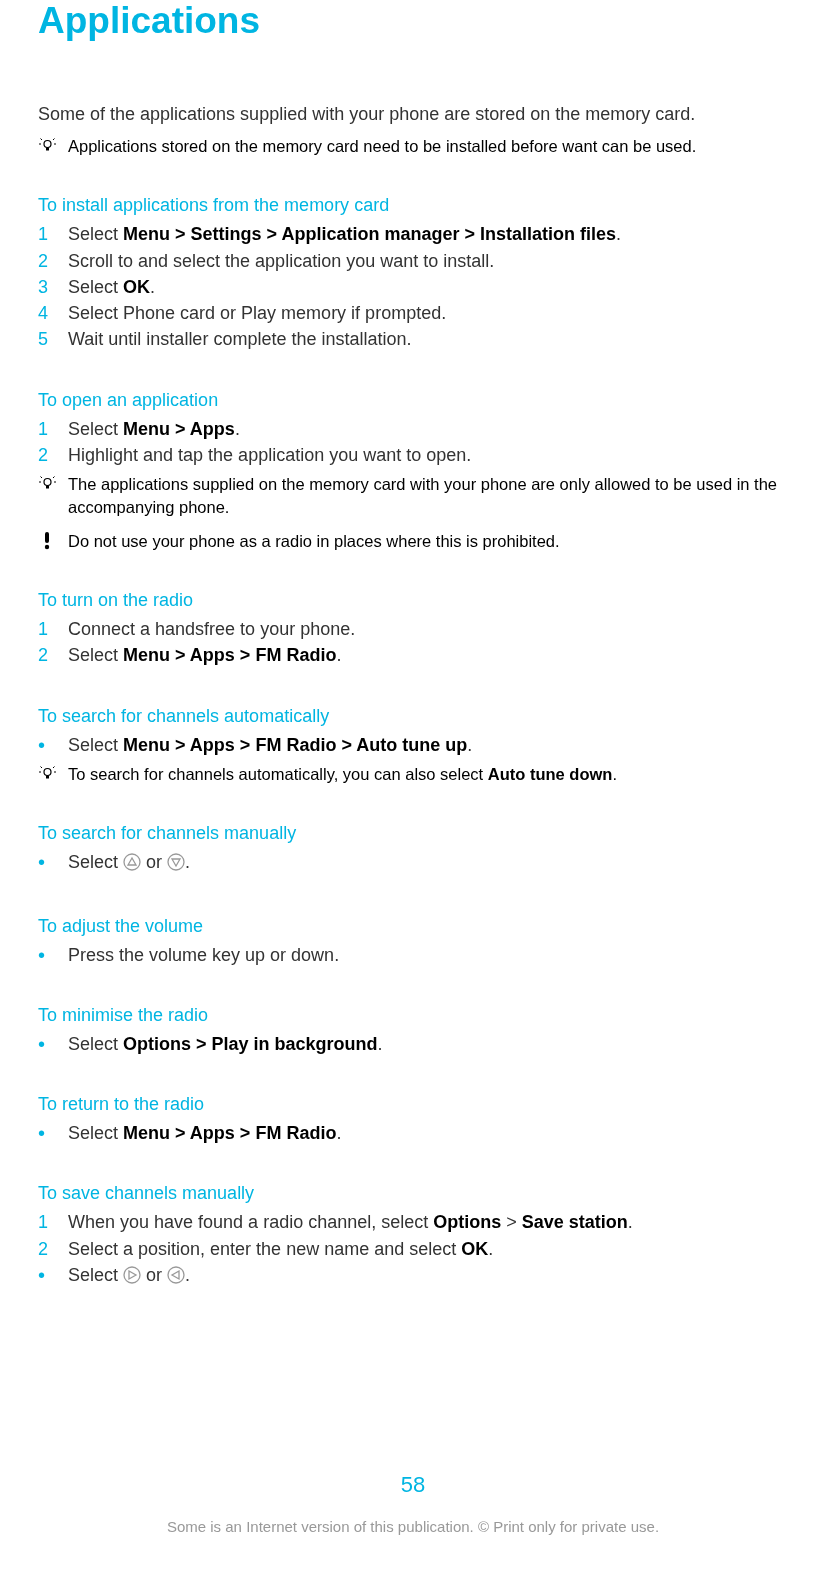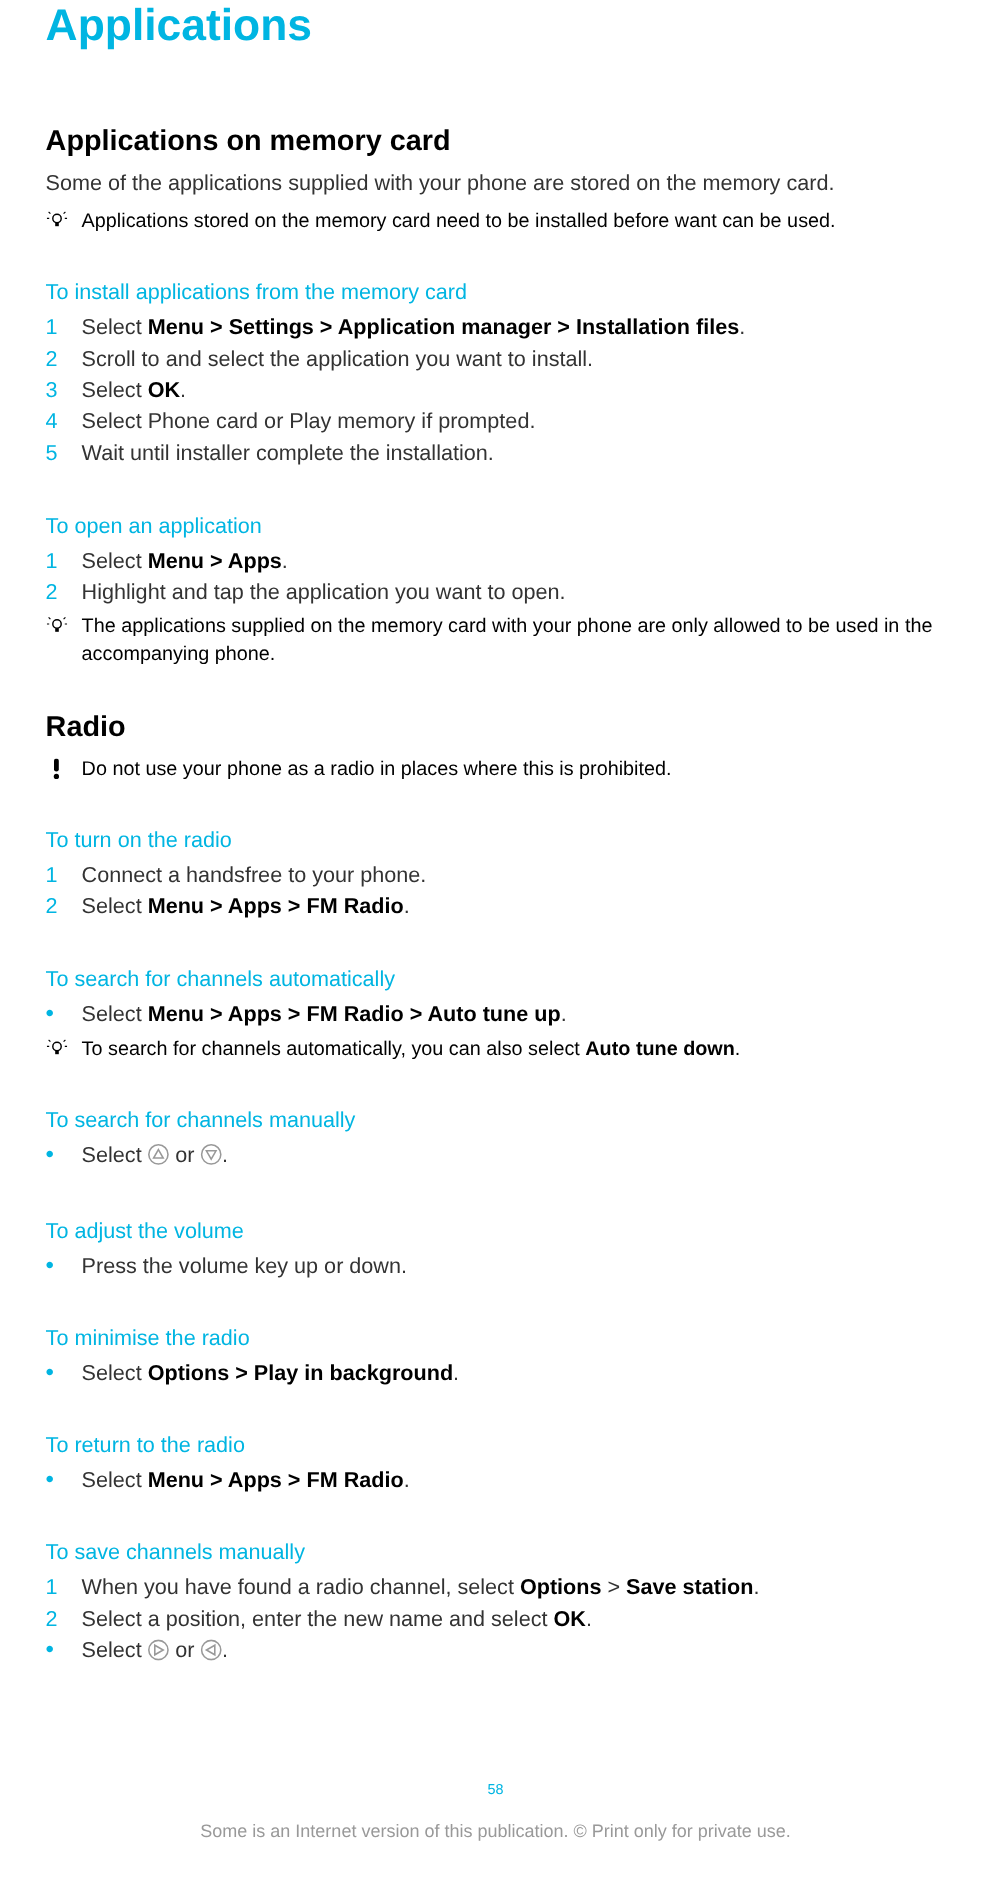--- a/index.html
+++ b/index.html
@@ -104,35 +104,34 @@
   }
   .footer {
     position: absolute;
     bottom: 50px;
     left: 0;
     right: 0;
     text-align: center;
   }
   .page-number {
     color: #00b5e2;
-    font-size: 12px;
+    font-size: 22px;
     margin-bottom: 20px;
   }
   .disclaimer {
     color: #999;
     font-size: 15px;
   }
 </style>
 </head>
 <body>
 
 <div class="page">
   <h1 class="chapter-title">Applications</h1>
 
-  <h2 class="h2">Applications on memory card</h2>
   <p class="intro">Some of the applications supplied with your phone are stored on the memory card.</p>
 
   <div class="note">
     <span class="note-icon">
       <svg width="17" height="17" viewBox="0 0 17 17">
           <circle cx="8.5" cy="6" r="3.5" fill="none" stroke="#000" stroke-width="1.2"></circle>
           <rect x="7" y="9.5" width="3" height="3" fill="#000"></rect>
           <line x1="2" y1="6" x2="0" y2="6" stroke="#000"></line>
           <line x1="15" y1="6" x2="17" y2="6" stroke="#000"></line>
           <line x1="3" y1="2" x2="1.5" y2="0.5" stroke="#000"></line>
@@ -184,21 +183,20 @@
           <rect x="7" y="9.5" width="3" height="3" fill="#000"></rect>
           <line x1="2" y1="6" x2="0" y2="6" stroke="#000"></line>
           <line x1="15" y1="6" x2="17" y2="6" stroke="#000"></line>
           <line x1="3" y1="2" x2="1.5" y2="0.5" stroke="#000"></line>
           <line x1="14" y1="2" x2="15.5" y2="0.5" stroke="#000"></line>
         </svg>
     </span>
     <span class="note-text">The applications supplied on the memory card with your phone are only allowed to be used in the accompanying phone.</span>
   </div>
 
-  <h2 class="h2" style="margin-top:36px;">Radio</h2>
   <div class="note">
     <span class="note-icon" style="font-weight:bold;">
       <svg width="10" height="18" viewBox="0 0 10 18">
           <rect x="3" y="0" width="4" height="11" rx="2" fill="#000"></rect>
           <circle cx="5" cy="15" r="2.2" fill="#000"></circle>
         </svg>
     </span>
     <span class="note-text">Do not use your phone as a radio in places where this is prohibited.</span>
   </div>
 

